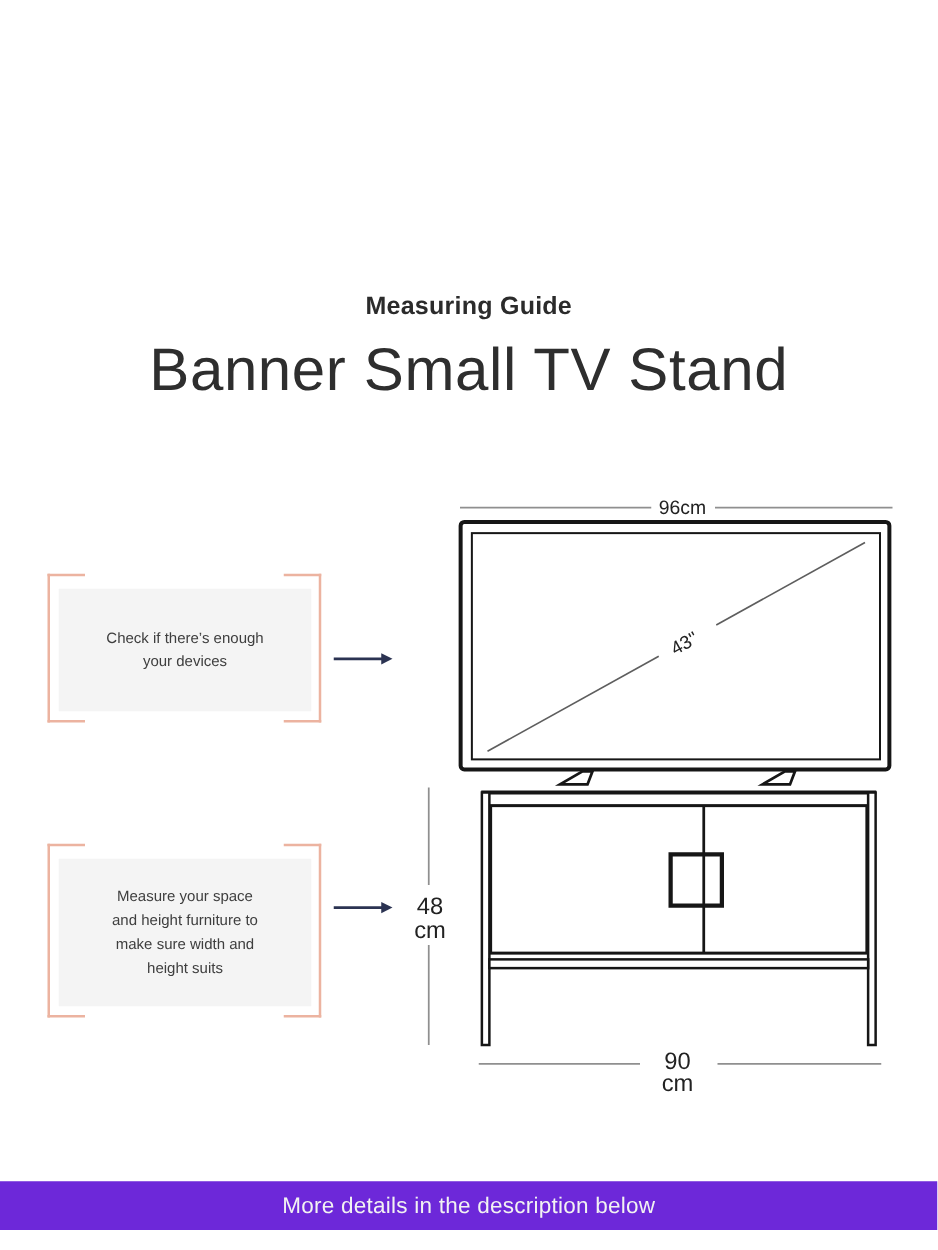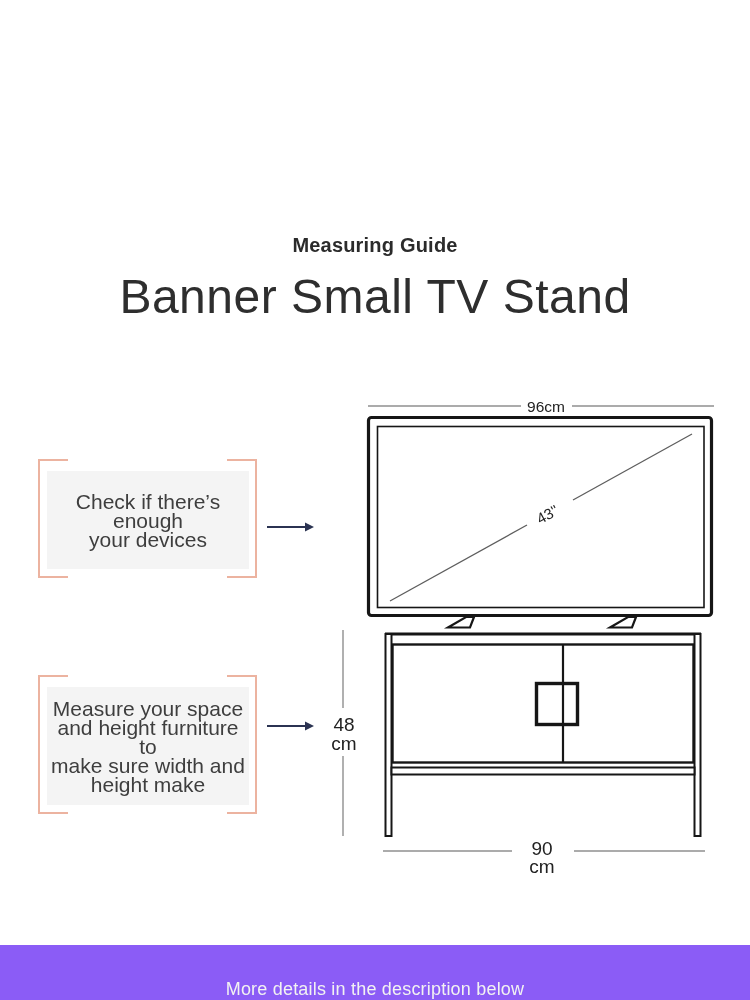--- a/index.html
+++ b/index.html
@@ -30,28 +30,28 @@
   }
   .callout::before{left:0;border-right:none;}
   .callout::after{right:0;border-left:none;}
   .callout-inner{
     position:absolute;left:9px;right:8px;top:12px;bottom:9px;
     background:#f4f4f4;z-index:1;
     display:flex;flex-direction:column;justify-content:center;align-items:center;
   }
   .callout-line{
     display:block;text-align:center;
-    font-size:21px;line-height:19px;color:#3e3e3e;
+    font-size:12px;line-height:19px;color:#3e3e3e;
   }
   #callout-1{top:459px;height:119px;}
   #callout-2{top:675px;height:139px;}
   
   .footer-bar{
-    top:945px;left:0;width:750px;height:55px;background:#8b5cf6;
-    display:flex;align-items:flex-end;justify-content:center;
+    top:945px;left:0;width:750px;height:39px;background:#6d28d9;
+    display:flex;align-items:center;justify-content:center;
   }
   .footer-note{color:#f2f2f2;font-size:18px;letter-spacing:.2px;}
 </style>
 </head>
 <body>
 
 <h1 class="abs page-title">Measuring Guide</h1>
 <h2 class="abs page-subtitle">Banner Small TV Stand</h2>
 
 <svg class="abs diagram" viewBox="0 0 750 1000" aria-hidden="true">
@@ -111,19 +111,19 @@
     <span class="callout-line">Check if there’s enough</span>
     <span class="callout-line">your devices</span>
   </div>
 </div>
 
 <div id="callout-2" class="abs callout">
   <div class="callout-inner">
     <span class="callout-line">Measure your space</span>
     <span class="callout-line">and height furniture to</span>
     <span class="callout-line">make sure width and</span>
-    <span class="callout-line">height make</span>
+    <span class="callout-line">height suits</span>
   </div>
 </div>
 
 <div class="abs footer-bar">
   <span class="footer-note">More details in the description below</span>
 </div>
 
 </body></html>

